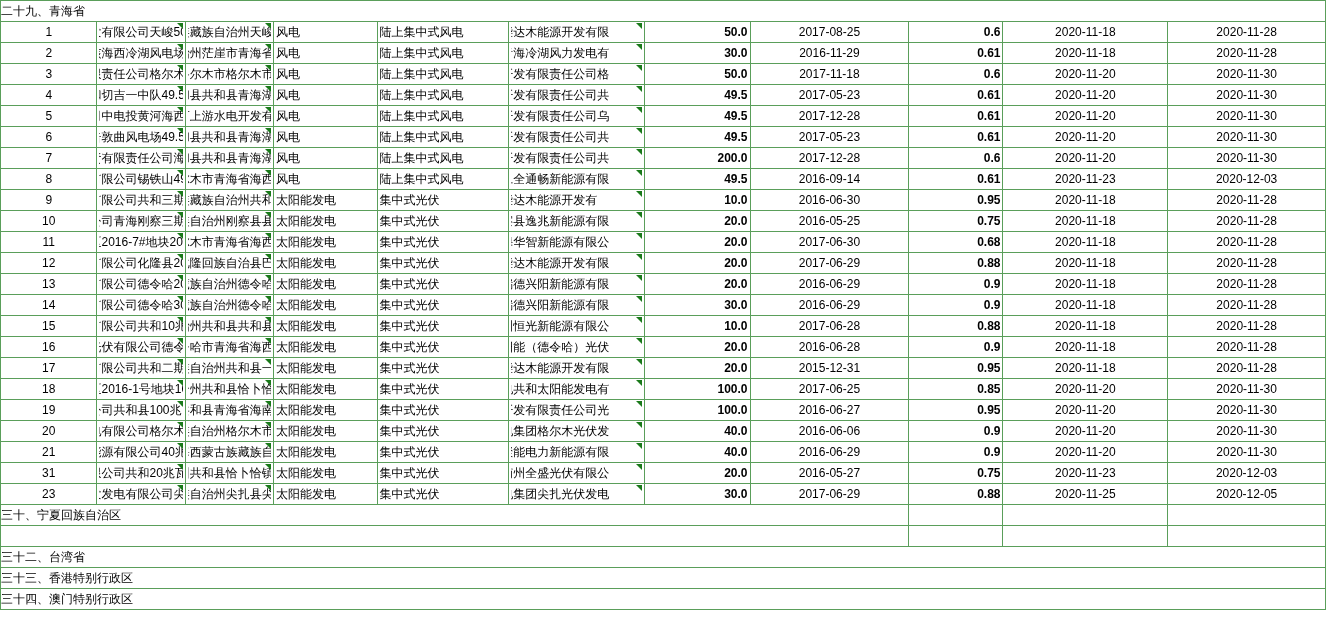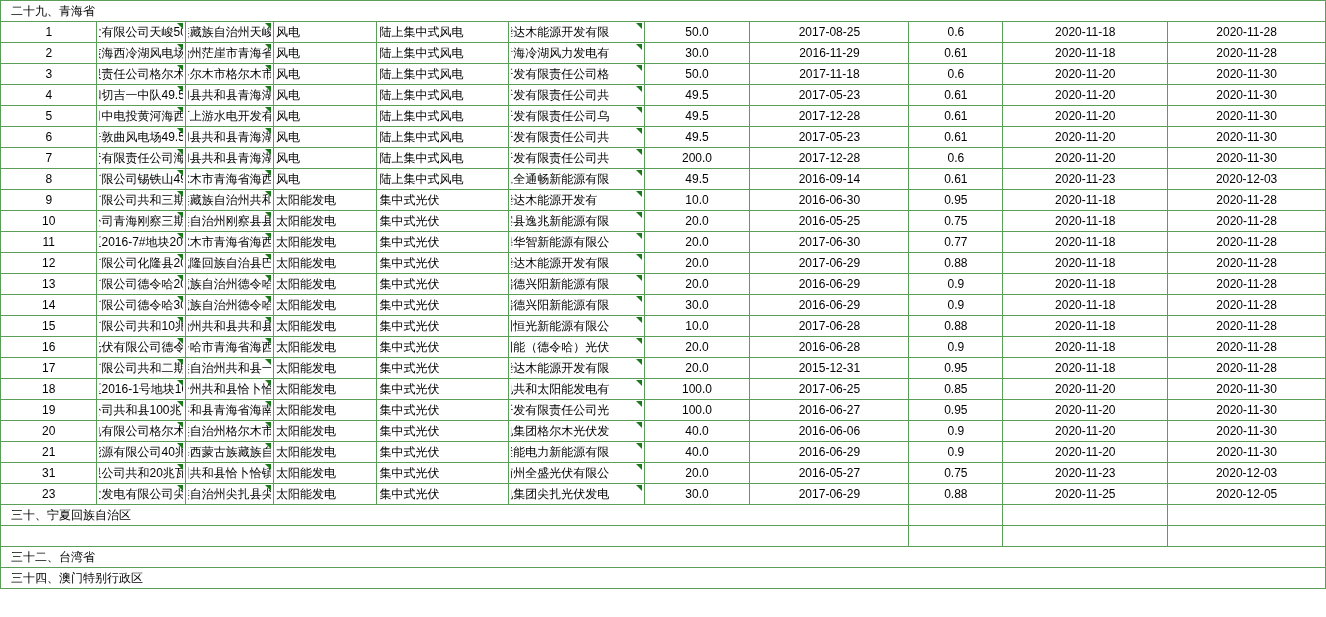--- a/index.html
+++ b/index.html
@@ -37,32 +37,32 @@
   col.c3 { width: 88px; }
   col.c4 { width: 112px; }
   col.c5 { width: 115px; }
   col.c6 { width: 90px; }
   col.c7 { width: 135px; }
   col.c8 { width: 80px; }
   col.c9 { width: 140px; }
   col.c10 { width: 134px; }
 
   td.idx { text-align: center; }
-  td.num { text-align: center; }
+  td.num { text-align: right; font-weight: bold; }
   td.date { text-align: center; }
   td.ctr { text-align: left; }
   td.txt { text-align: left; }
 
   
   tr.section td {
     text-align: left;
     border: 1px solid #5a9e5a;
   }
   tr.section td.label {
-    padding-left: 10px;
+    padding-left: 0;
   }
 
   
   .cellwrap {
     position: relative;
     display: block;
     width: 100%;
     height: 18px;
     overflow: hidden;
   }
@@ -403,21 +403,21 @@
       <td class="ctr">太阳能发电</td>
       <td class="ctr">集中式光伏</td>
       <td class="txt clipl">
           <span class="cellwrap">
             <span class="clip">海华智新能源有限公</span>
             <span class="tri"></span>
           </span>
         </td>
       <td class="num">20.0</td>
       <td class="date">2017-06-30</td>
-      <td class="num">0.77</td>
+      <td class="num">0.68</td>
       <td class="date">2020-11-18</td>
       <td class="date">2020-11-28</td>
     </tr>
     <tr>
       <td class="idx">12</td>
       <td class="txt clipl">
           <span class="cellwrap">
             <span class="clip">有限公司化隆县20兆</span>
             <span class="tri"></span>
           </span>
@@ -760,17 +760,20 @@
     <tr class="blankrow">
       <td colspan="8"></td>
       <td></td>
       <td></td>
       <td></td>
     </tr>
     <tr class="section">
       <td class="label" colspan="11">三十二、台湾省</td>
     </tr>
     <tr class="section">
+      <td class="label" colspan="11">三十三、香港特别行政区</td>
+    </tr>
+    <tr class="section">
       <td class="label" colspan="11">三十四、澳门特别行政区</td>
     </tr>
 
   </tbody>
 </table>
 
 </body></html>

